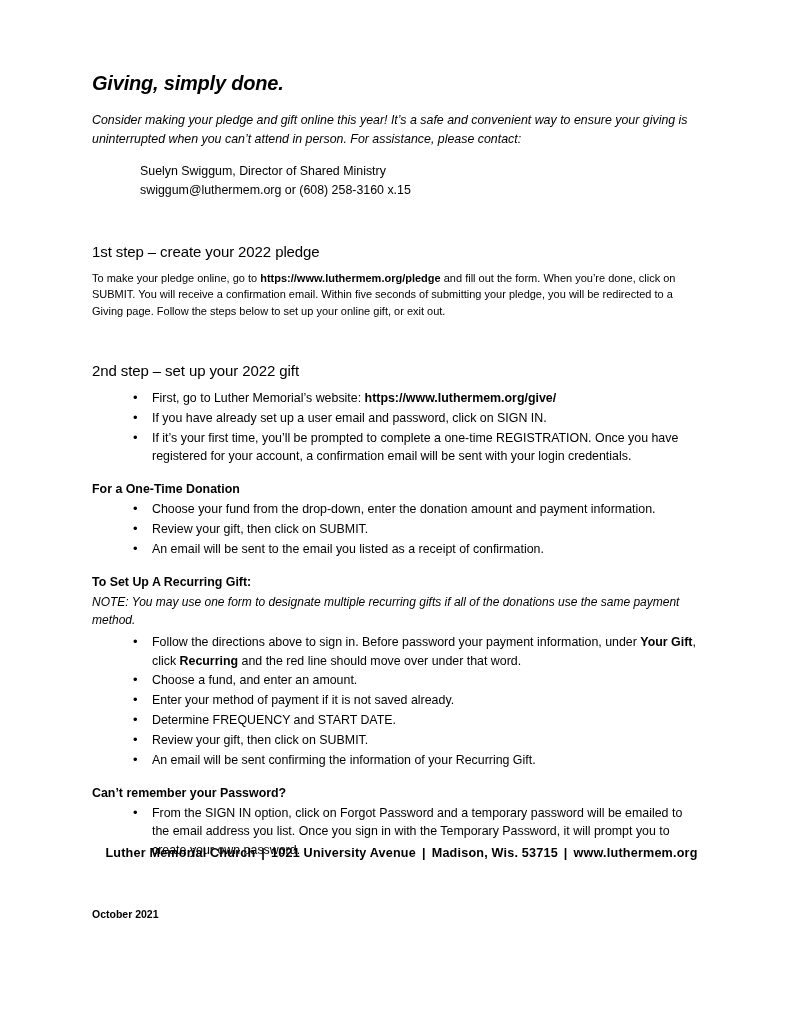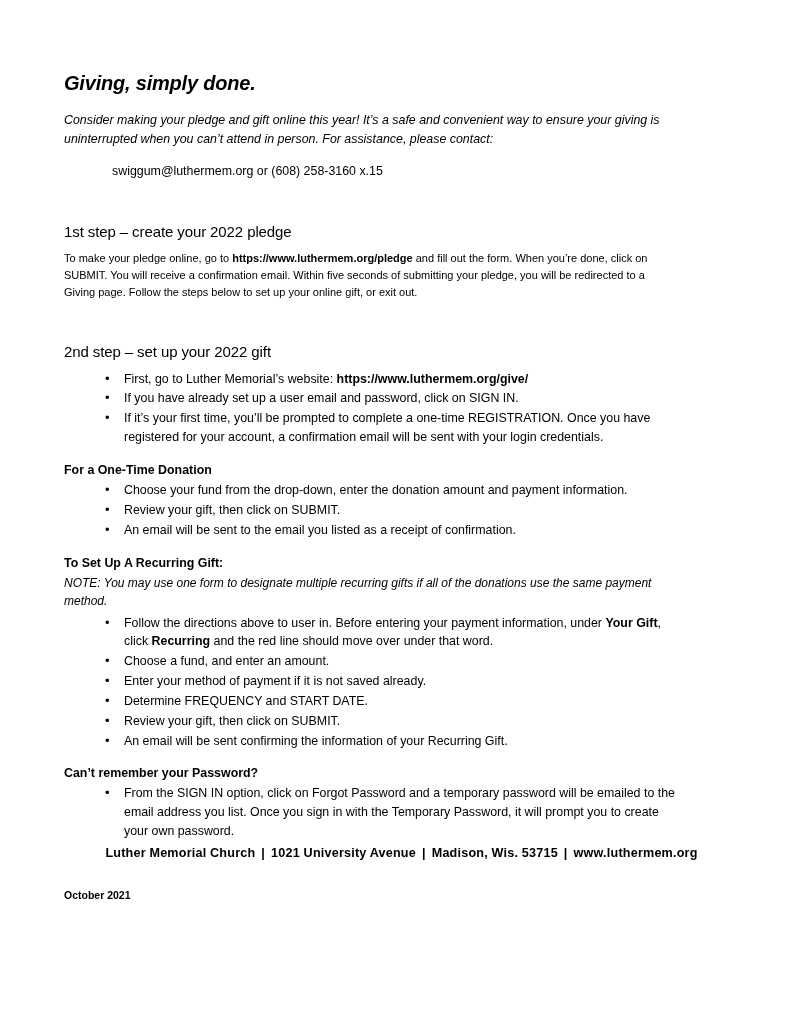--- a/index.html
+++ b/index.html
@@ -13,21 +13,21 @@
     font-family: "Liberation Sans", sans-serif;
     color: #000000;
     position: relative;
     overflow: hidden;
   }
   .page {
     position: relative;
     width: 791px;
     height: 888px;
     box-sizing: border-box;
-    padding: 56px 92px 0 64px;
+    padding: 56px 92px 0 92px;
   }
   .doc-title {
     font-size: 20px;
     font-weight: bold;
     font-style: italic;
     letter-spacing: -0.2px;
     margin: 16px 0 16px 0;
   }
   .intro {
     font-size: 12.4px;
@@ -110,20 +110,21 @@
 </head>
 <body>
 
 <div class="page">
 
   <h1 class="doc-title">Giving, simply done.</h1>
 
   <p class="intro">Consider making your pledge and gift online this year!  It’s a safe and convenient way to ensure your giving is uninterrupted when you can’t attend in person. For assistance, please contact:</p>
 
   <div class="contact-block">
+    <div>Suelyn Swiggum, Director of Shared Ministry</div>
     <div>swiggum@luthermem.org or (608) 258-3160 x.15</div>
   </div>
 
   <h2 class="section-heading">1st step – create your 2022 pledge</h2>
   <p class="body-par">
     <span>To make your pledge online, go to </span><b>https://www.luthermem.org/pledge</b><span> and fill out the form. When you’re done, click on SUBMIT.  You will receive a confirmation email. Within five seconds of submitting your pledge, you will be redirected to a Giving page. Follow the steps below to set up your online gift, or exit out.</span>
   </p>
 
   <h2 class="section-heading second">2nd step – set up your 2022 gift</h2>
   <ul class="bullets">
@@ -142,21 +143,21 @@
   <ul class="bullets">
     <li>Choose your fund from the drop-down, enter the donation amount and payment information.</li>
     <li>Review your gift, then click on SUBMIT.</li>
     <li>An email will be sent to the email you listed as a receipt of confirmation.</li>
   </ul>
 
   <h3 class="sub-heading">To Set Up A Recurring Gift:</h3>
   <p class="note-line">NOTE:  You may use one form to designate multiple recurring gifts if all of the donations use the same payment method.</p>
   <ul class="bullets">
     <li>
-      <span>Follow the directions above to user in. Before entering your payment information, under </span><b>Your Gift</b><span>, click </span><b>Recurring</b><span> and the red line should move over under that word.</span>
+      <span>Follow the directions above to sign in. Before password your payment information, under </span><b>Your Gift</b><span>, click </span><b>Recurring</b><span> and the red line should move over under that word.</span>
     </li>
     <li>Choose a fund, and enter an amount.</li>
     <li>Enter your method of payment if it is not saved already.</li>
     <li>Determine FREQUENCY and START DATE.</li>
     <li>Review your gift, then click on SUBMIT.</li>
     <li>An email will be sent confirming the information of your Recurring Gift.</li>
   </ul>
 
   <h3 class="sub-heading">Can’t remember your Password?</h3>
   <ul class="bullets">

